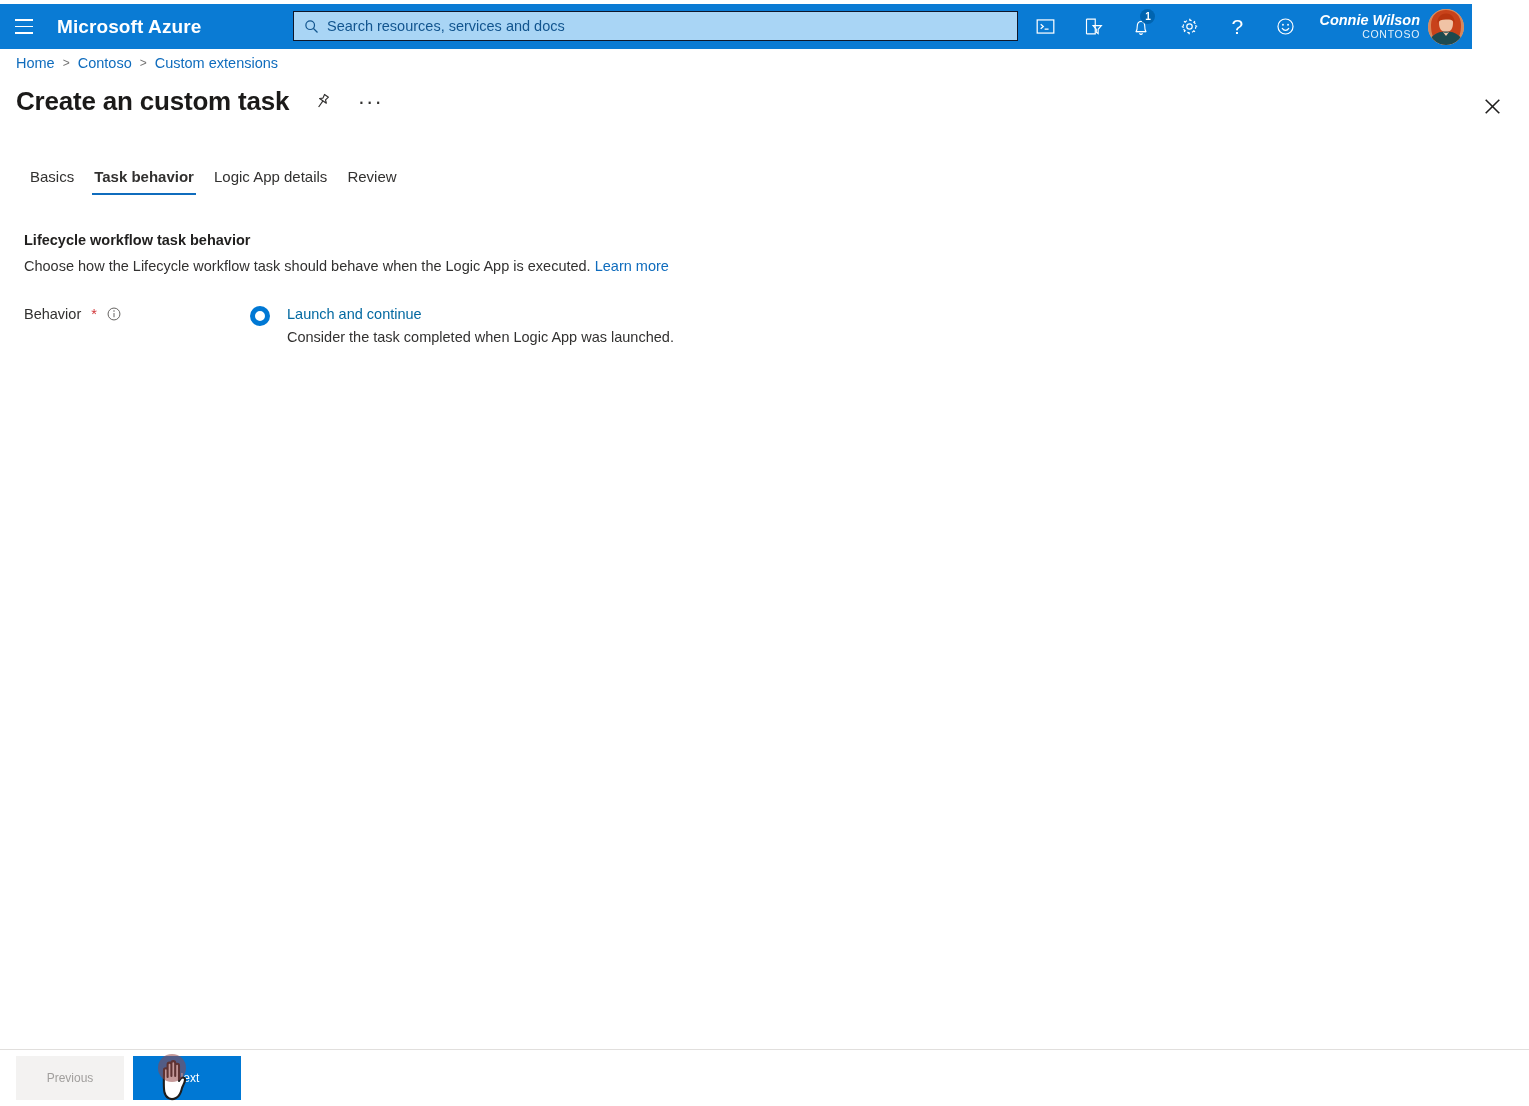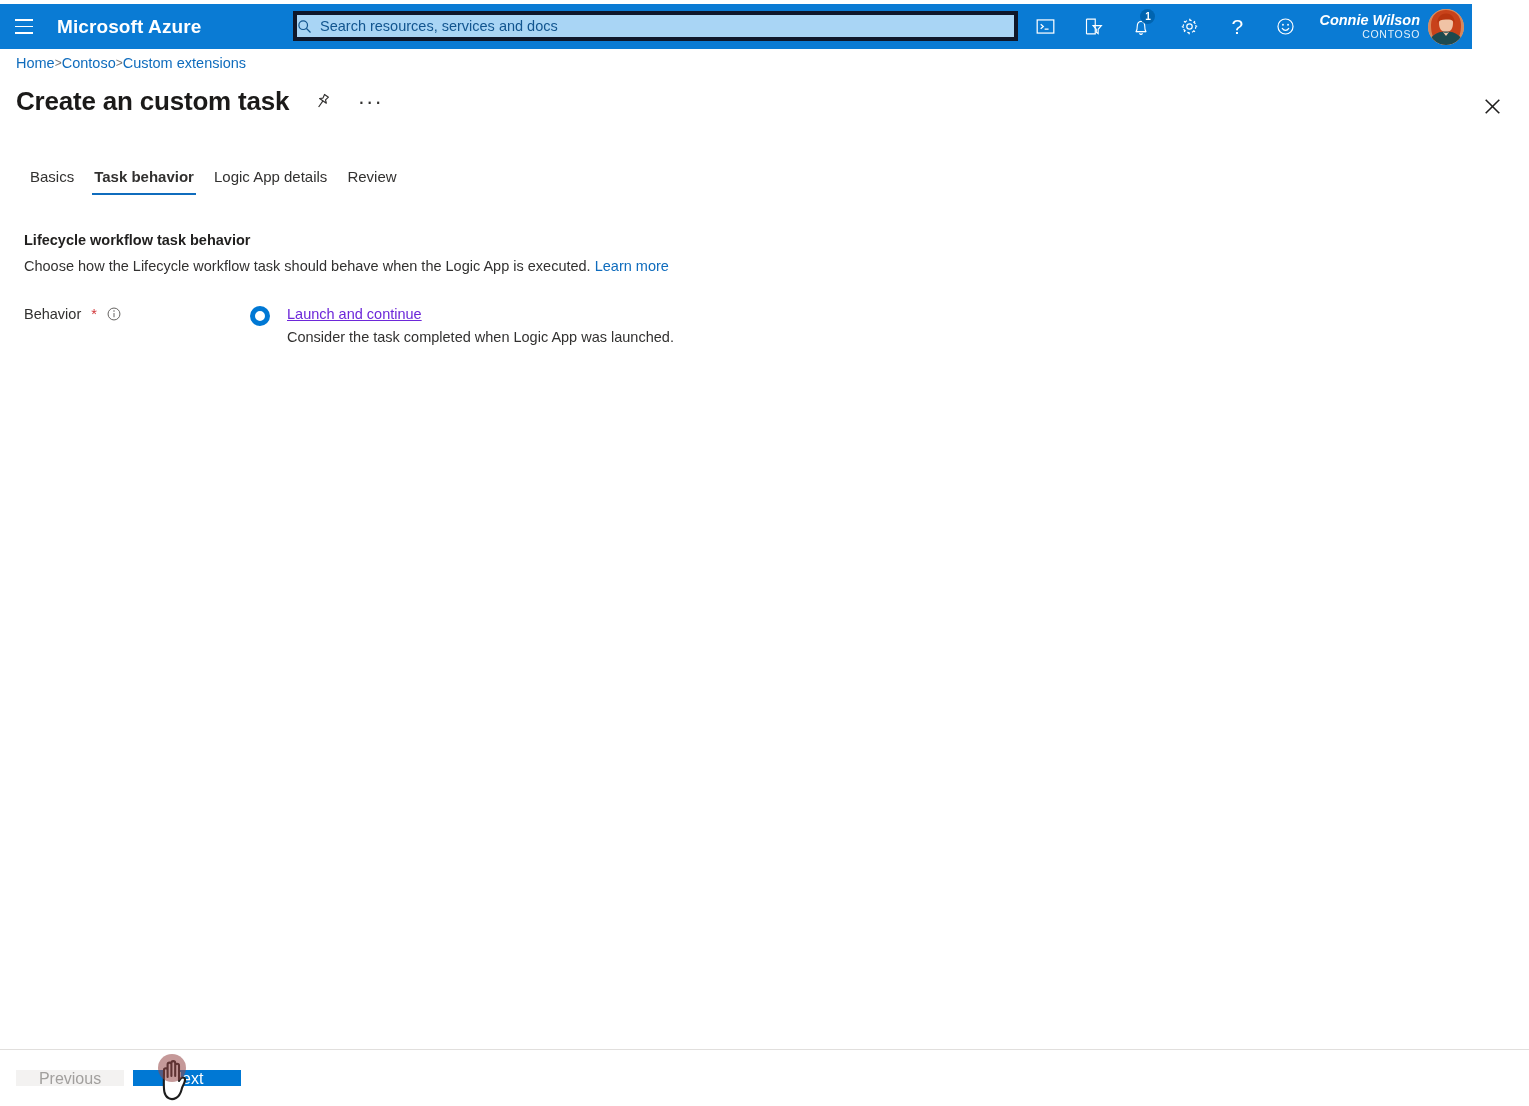--- a/index.html
+++ b/index.html
@@ -28,23 +28,23 @@
     display: block; width: 18px; height: 1.6px; background: #ffffff;
   }
   .brand {
     color: #ffffff; font-size: 19px; font-weight: 600;
     letter-spacing: 0.1px; margin-left: 9px; white-space: nowrap;
   }
   .searchbox {
     position: absolute; left: 293px; top: 7px;
     width: 725px; height: 30px;
     background: #a9d5f5;
-    border: 4px solid #0f172a;
+    border: 1px solid #0f172a;
     display: flex; align-items: center;
-    cursor: text;
+    padding-left: 10px; cursor: text;
   }
   .search-ph {
     font-size: 14.5px; color: #12558f; margin-left: 8px; white-space: nowrap;
   }
   .topicons {
     position: absolute; right: 0; top: 0; height: 45px;
     display: flex; align-items: center;
   }
   .ticon {
     width: 48px; height: 45px;
@@ -67,21 +67,21 @@
   .utenant { color: #e3f1fb; font-size: 10.5px; letter-spacing: 0.7px; }
   .avatar {
     width: 36px; height: 36px; border-radius: 50%;
     overflow: hidden; position: relative; flex: none;
     background: #cfa487;
   }
 
   
   .breadcrumb {
     position: absolute; left: 16px; top: 55px;
-    font-size: 14.5px; display: flex; align-items: center; 
+    font-size: 14.5px; display: flex; align-items: center; gap: 8px;
   }
   .crumb { color: #0f6cbd; cursor: pointer; }
   .crumb-sep { color: #767676; font-size: 12px; }
 
   
   .titlerow {
     position: absolute; left: 16px; top: 86px;
     display: flex; align-items: center; gap: 0;
   }
   .page-title {
@@ -138,33 +138,33 @@
 
   .radiogroup { position: absolute; left: 250px; top: 304px; }
   .radio-opt { display: flex; align-items: flex-start; margin-bottom: 24px; }
   .radio {
     width: 20px; height: 20px; border-radius: 50%;
     border: 1.6px solid #605e5c; background: #ffffff;
     flex: none; margin-top: 2px; cursor: pointer; position: relative;
   }
   .radio.checked { border-color: #0078d4; border-width: 5px; }
   .radio-texts { margin-left: 17px; }
-  .radio-title { font-size: 14.5px; color: #6d28d9; line-height: 1.45; text-decoration: underline; }
+  .radio-title { font-size: 14.5px; color: #0369a1; line-height: 1.45; }
   .radio-sub { font-size: 14.5px; color: #323130; line-height: 1.5; margin-top: 2px; }
 
   
   .footer {
     position: absolute; left: 0; bottom: 0;
     width: 1529px; height: 57px;
     border-top: 1px solid #e1dfdd; background: #ffffff;
     display: flex; align-items: center; padding-left: 16px; gap: 9px;
   }
   .btn {
-    height: 16px; min-width: 108px; border: none;
-    font-size: 16px; font-family: "Liberation Sans", sans-serif;
+    height: 44px; min-width: 108px; border: none;
+    font-size: 12px; font-family: "Liberation Sans", sans-serif;
     cursor: pointer; padding: 0 14px;
   }
   .btn-prev { background: #f3f2f1; color: #a19f9d; }
   .btn-next { background: #0078d4; color: #ffffff; position: relative; }
 
   
   .cursor-wrap {
     position: absolute; left: 150px; top: 1050px;
     width: 70px; height: 56px; pointer-events: none;
   }

